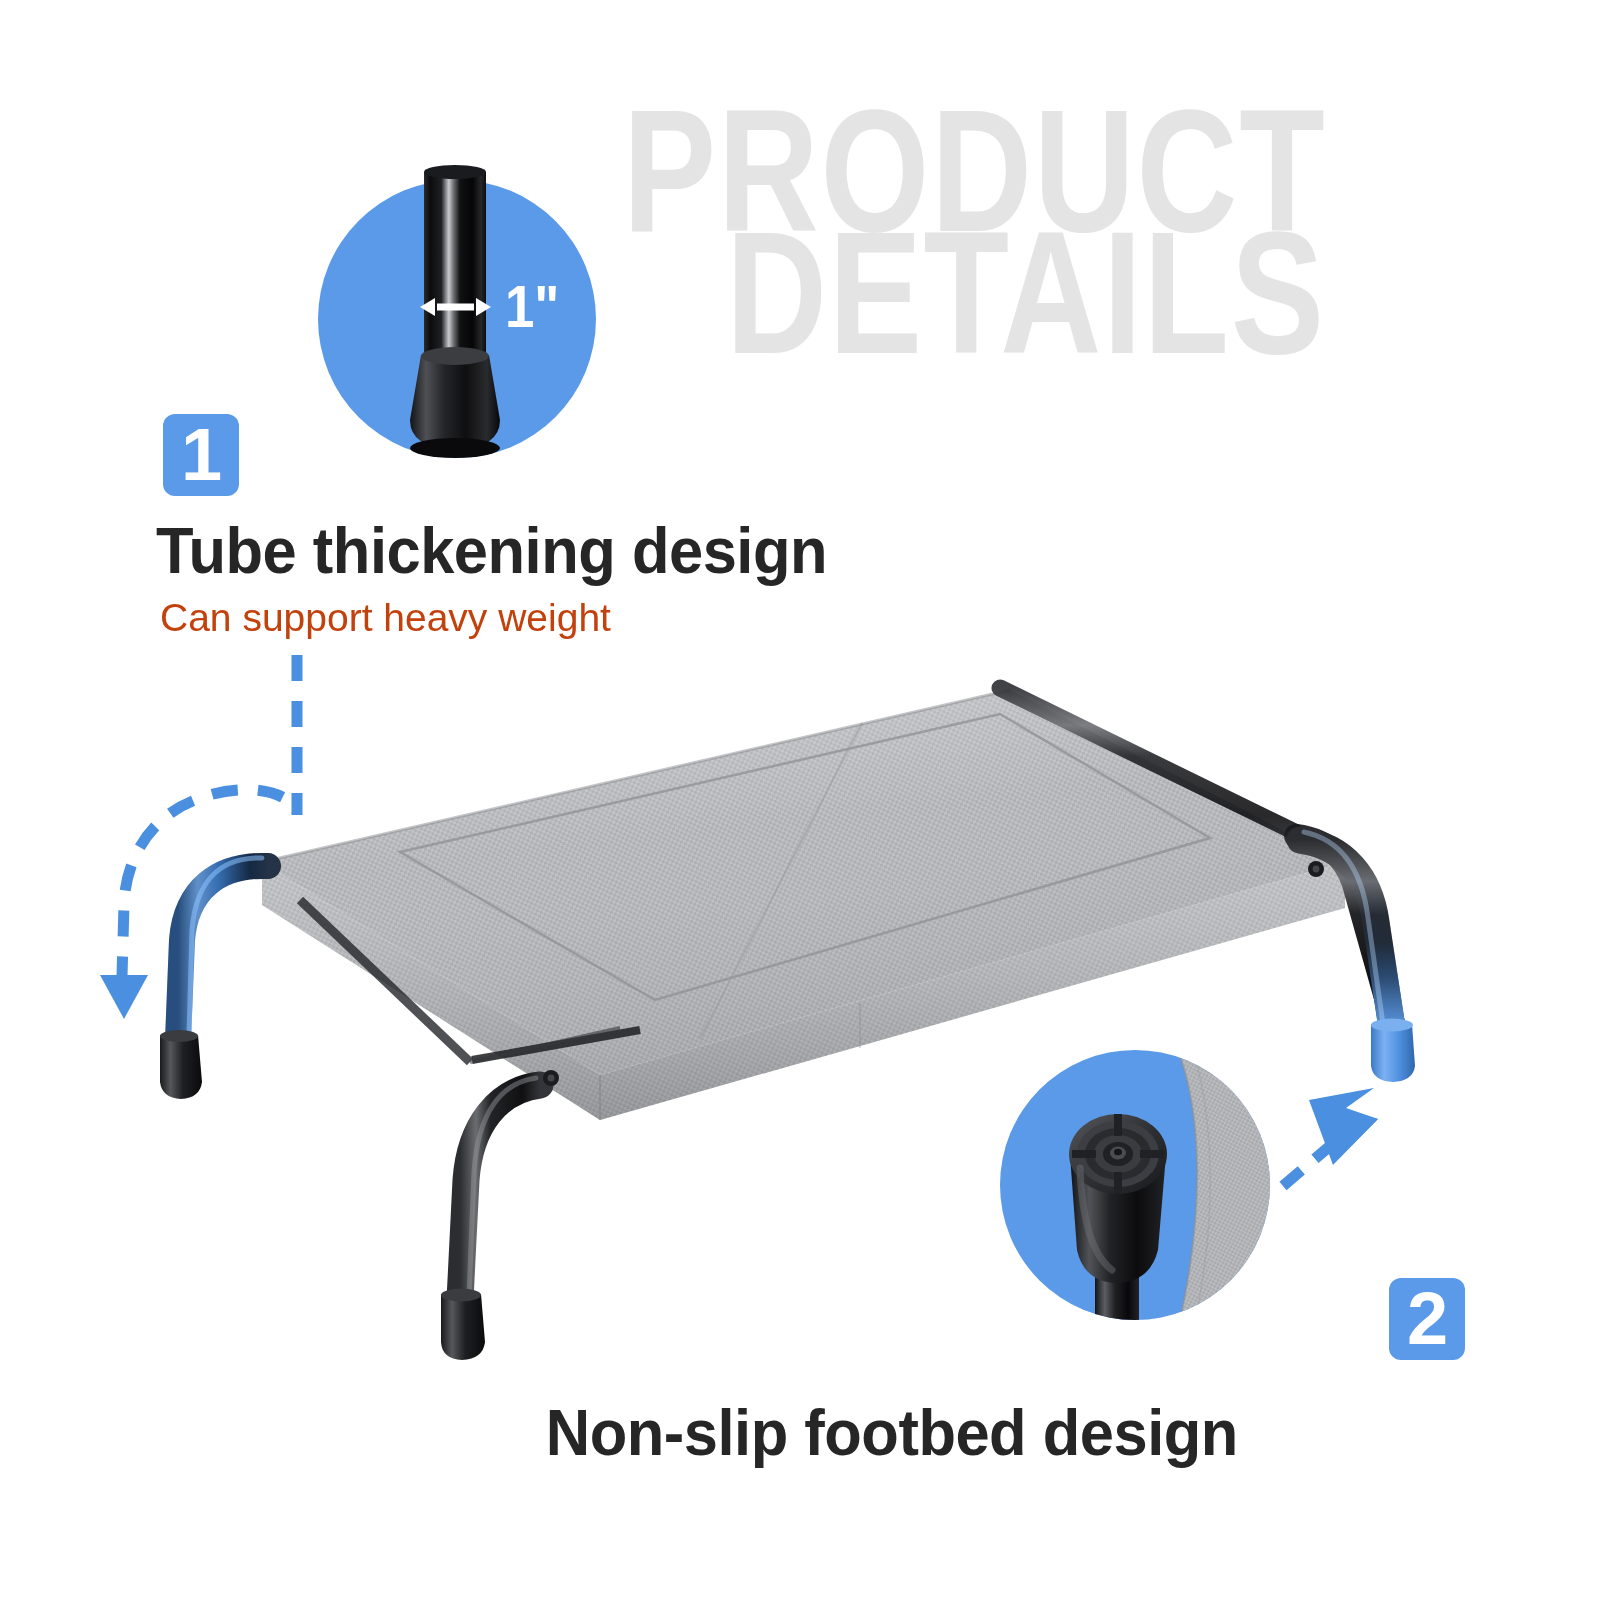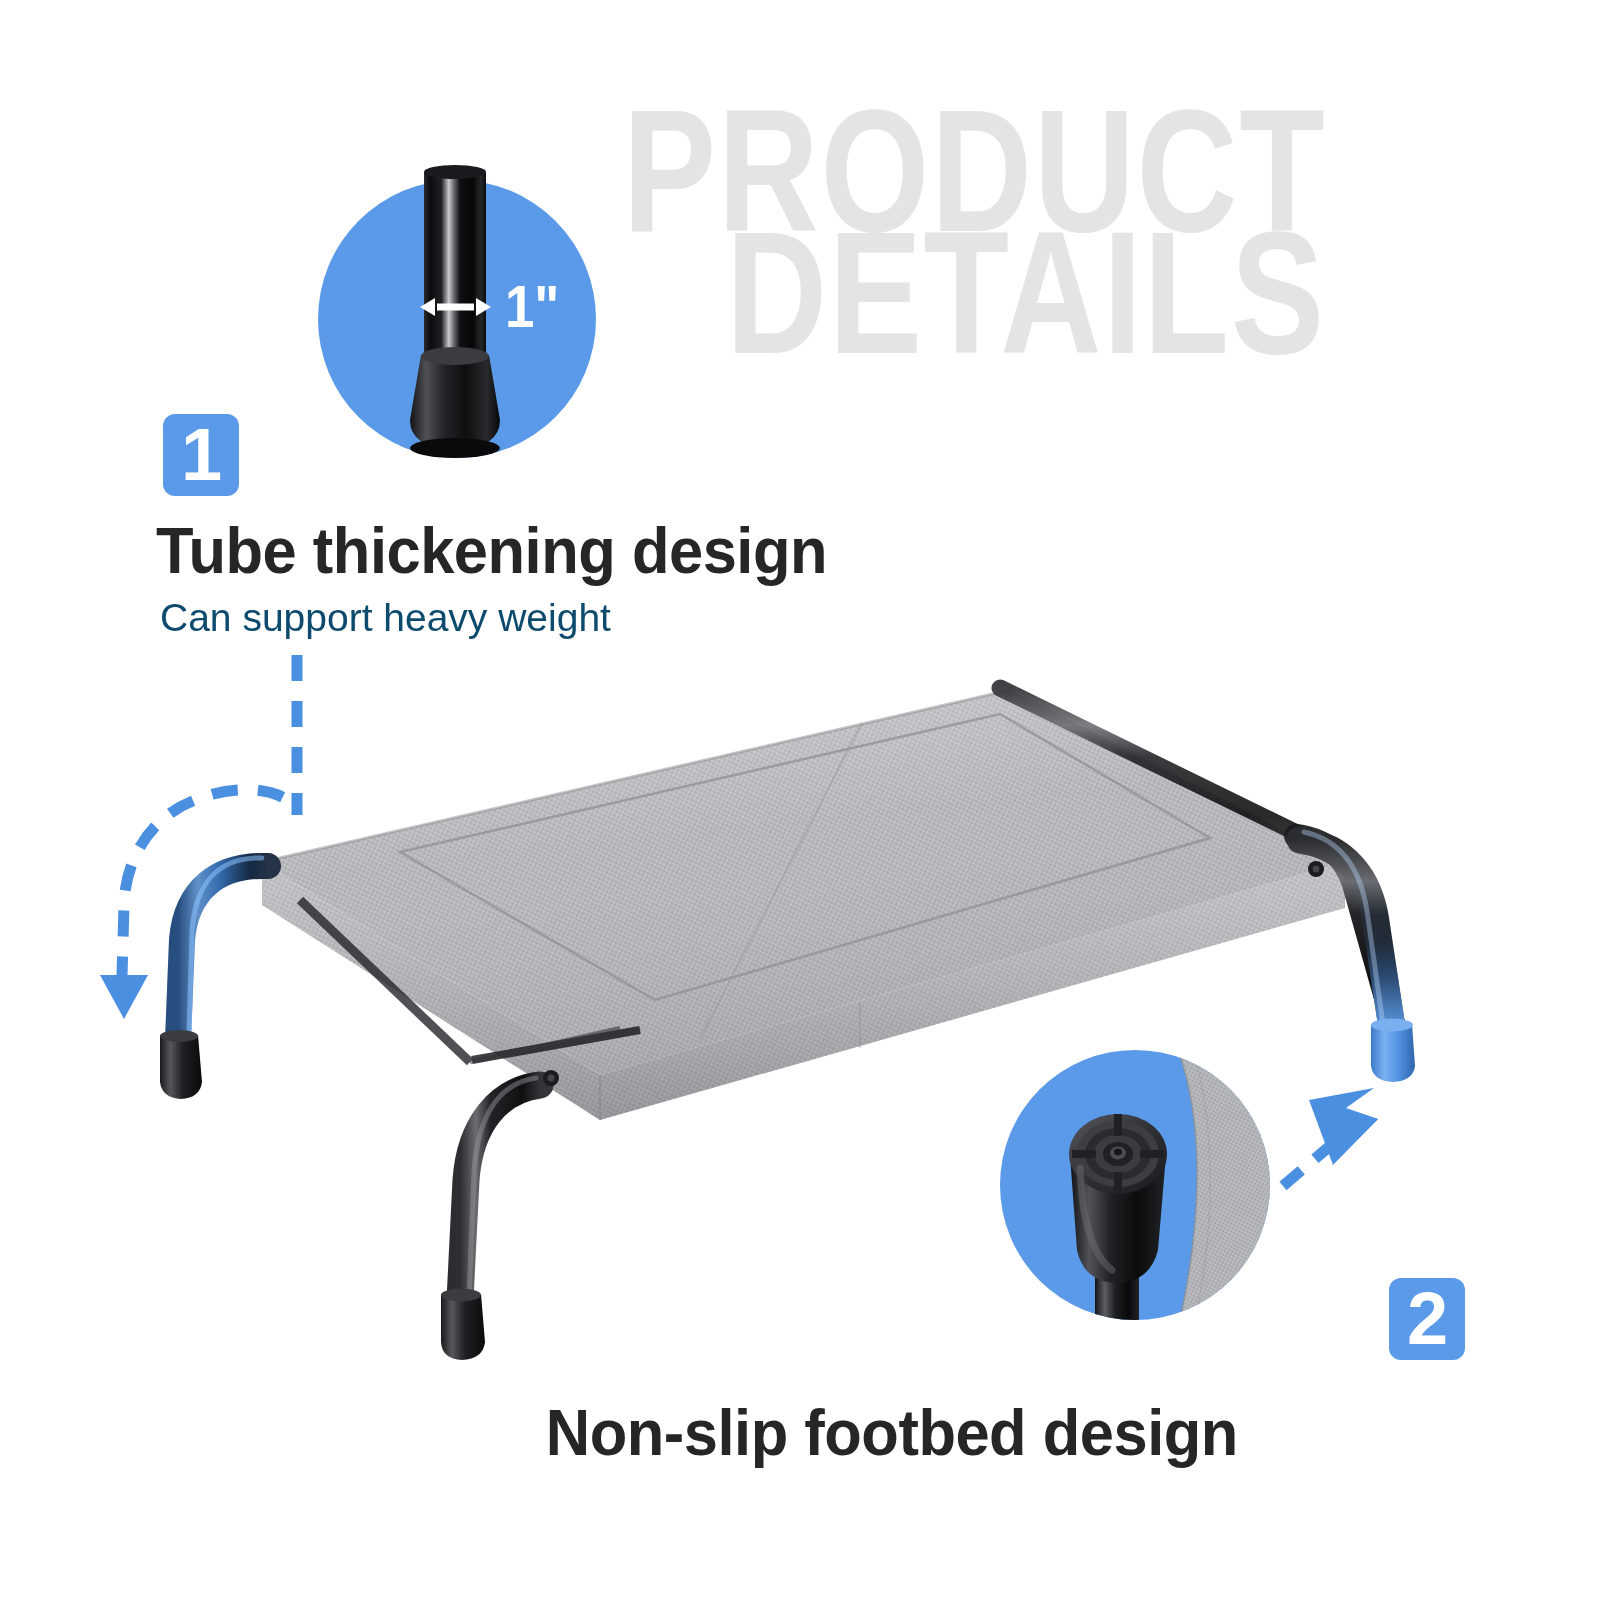--- a/index.html
+++ b/index.html
@@ -52,21 +52,21 @@
     color:#262626;
     font-family:"Liberation Sans Narrow","Liberation Sans", sans-serif;
     font-weight:bold;
     font-size:64px;
     letter-spacing:-0.5px;
     white-space:nowrap;
     transform:scaleX(0.96);
   }
   .subline {
     position:absolute;
-    color:#0c4a6e;
+    color:#c2410c;
     font-family:"Liberation Sans Narrow","Liberation Sans", sans-serif;
     font-weight:normal;
     font-size:39px;
     letter-spacing:0px;
     white-space:nowrap;
   }
   #head-1 { left:156px; top:514px; transform-origin:0 50%; }
   #sub-1  { left:160px; top:596px; transform-origin:0 50%; }
   #head-2 { right:98px; top:1396px; transform-origin:100% 50%; transform:scaleX(0.96); }
   #sub-2  { right:101px; top:1478px; transform-origin:100% 50%; }

